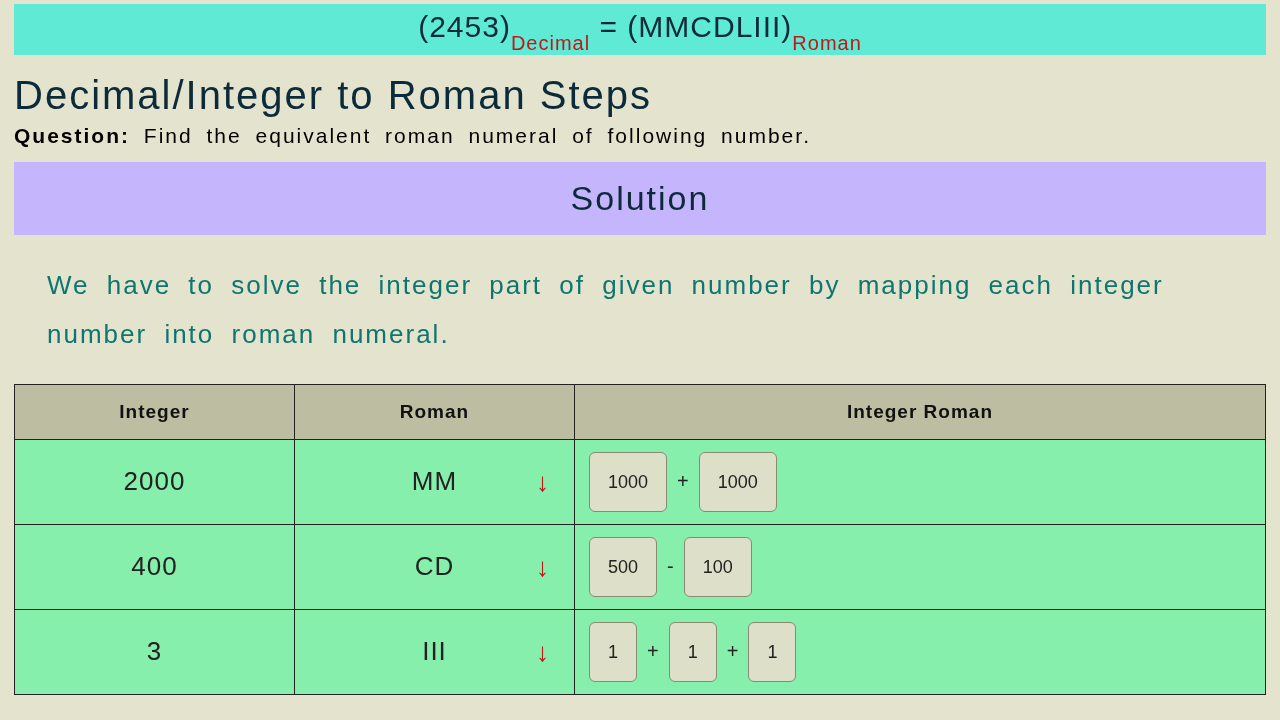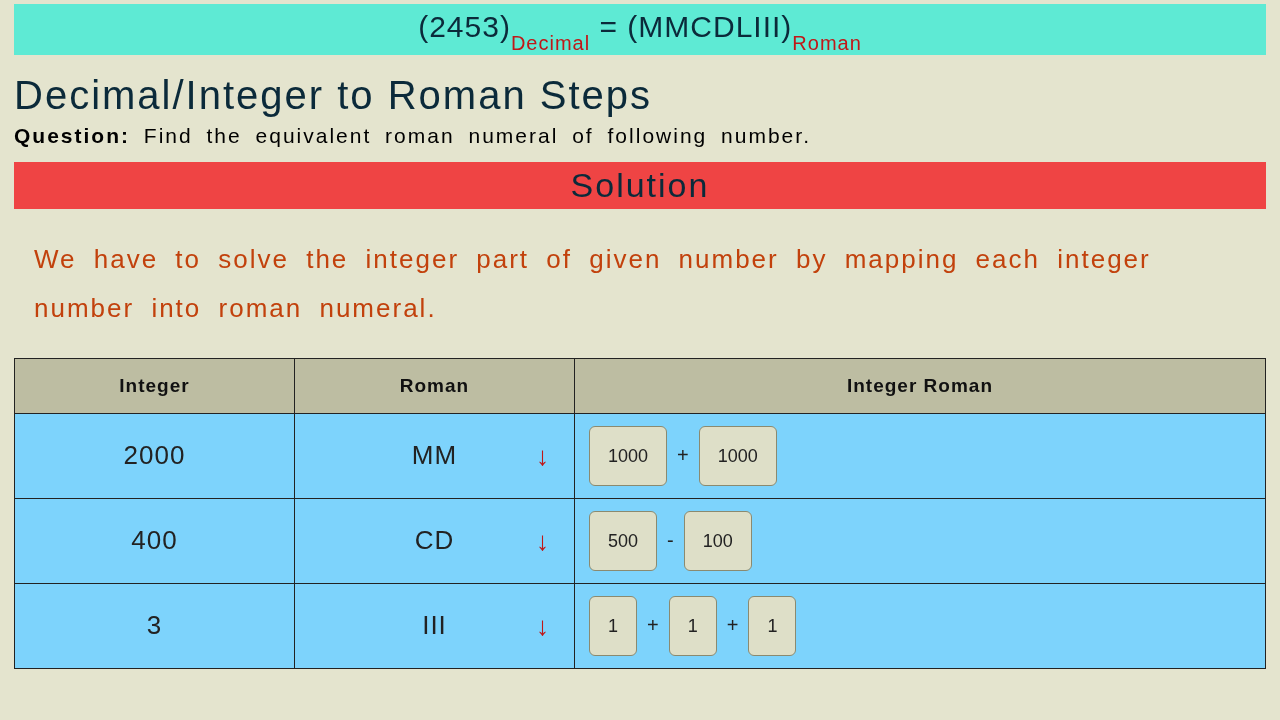--- a/index.html
+++ b/index.html
@@ -38,35 +38,35 @@
   }
   .question {
     margin: 0 14px 14px 14px;
     font-size: 21px;
     letter-spacing: 2px;
     word-spacing: 6px;
     color: #000000;
   }
   .question b { font-weight: bold; }
   .solution-hdr {
-    background: #ef4444;
+    background: #c4b5fd;
     margin: 0 14px;
     text-align: center;
     font-size: 34px;
     letter-spacing: 2px;
-    padding: 4px 0;
+    padding: 17px 0;
     color: #0b2a3a;
   }
   .explain {
-    margin: 26px 34px 24px 34px;
+    margin: 26px 34px 24px 47px;
     font-size: 26px;
     letter-spacing: 2px;
     word-spacing: 8px;
     line-height: 1.9;
-    color: #c2410c;
+    color: #0f766e;
   }
   table.steps {
     border-collapse: collapse;
     width: calc(100% - 28px);
     margin: 0 14px;
   }
   table.steps th, table.steps td {
     border: 1px solid #222;
     padding: 12px 10px;
     vertical-align: middle;
@@ -74,21 +74,21 @@
   table.steps th {
     background: #bdbda2;
     font-size: 19px;
     letter-spacing: 1px;
     font-weight: bold;
     color: #111;
     padding: 16px 10px;
   }
   table.steps th.col-int { width: 280px; }
   table.steps th.col-rom { width: 280px; }
-  table.steps td { background: #7dd3fc; }
+  table.steps td { background: #86efac; }
   td.int-cell, td.rom-cell {
     text-align: center;
     font-size: 26px;
     color: #222;
     letter-spacing: 1px;
   }
   td.rom-cell { position: relative; }
   .arrow-down {
     color: #c01818;
     font-size: 26px;

